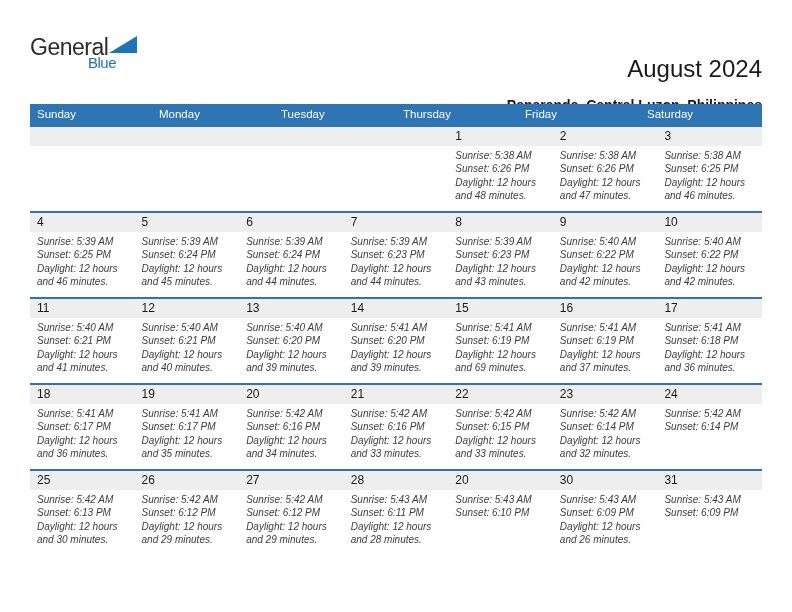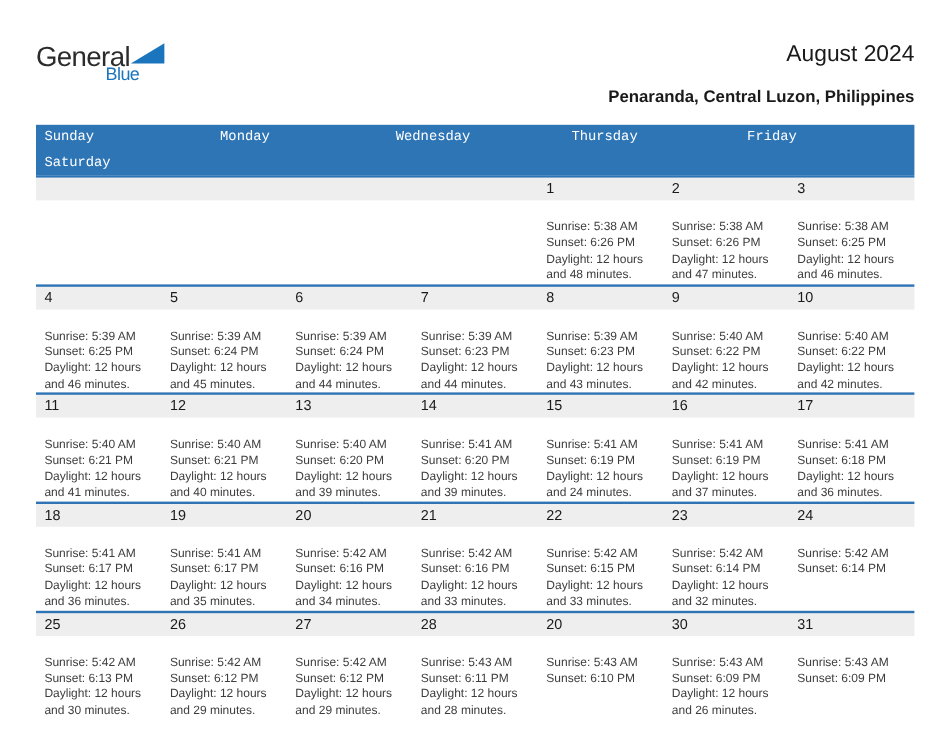--- a/index.html
+++ b/index.html
@@ -24,43 +24,42 @@
   .logo-general{font-size:23px;color:#2b2b2b;letter-spacing:-0.5px;line-height:1;}
   .logo-triangle{
     width:0;height:0;
     border-left:28px solid transparent;
     border-bottom:17px solid var(--logo-blue);
     margin-left:1px;margin-bottom:2px;
   }
   .logo-blue-text{font-size:15px;color:var(--logo-blue);letter-spacing:-0.5px;line-height:1;margin-top:-4px;padding-left:58px;}
   
   .title-block{position:absolute;right:30px;top:36px;text-align:right;}
-  .page-title{font-size:19px;color:var(--text-dark);line-height:1.1;}
+  .page-title{font-size:24px;color:var(--text-dark);line-height:1.1;margin-top:20px;}
   .page-subtitle{font-size:14px;font-weight:bold;color:var(--text-dark);margin-top:15px;}
   
   .calendar{position:absolute;left:30px;top:104px;width:732px;}
   .weekday-row{
-    display:grid;grid-template-columns:repeat(5,1fr);
+    display:grid;grid-template-columns:repeat(6,1fr);
     background:var(--header-blue);
-    font-family:Liberation Mono, monospace;
   }
   .weekday-cell{
     color:#ffffff;font-size:11.5px;line-height:21px;height:21px;
     padding-left:7px;overflow:hidden;white-space:nowrap;
   }
   .week-row{
     display:grid;grid-template-columns:repeat(7,1fr);
     border-top:2px solid var(--row-line-blue);
     min-height:86px;
     background:linear-gradient(var(--band-gray),var(--band-gray)) no-repeat 0 0;
     background-size:100% 19px;
   }
   .day-cell{padding:0 5px 0 7px;}
   .day-number{font-size:12px;color:var(--text-dark);height:19px;line-height:19px;}
-  .day-details{margin-top:16px;font-size:10px;line-height:13.4px;color:var(--detail-gray);}
+  .day-details{margin-top:3px;font-size:10px;line-height:13.4px;color:var(--detail-gray);font-style:italic;}
 </style>
 </head>
 <body>
 
 <div class="logo">
   <div class="logo-row1">
     <span class="logo-general">General</span>
     <span class="logo-triangle"></span>
   </div>
   <div class="logo-blue-text">Blue</div>
@@ -68,21 +67,21 @@
 
 <div class="title-block">
   <div class="page-title">August 2024</div>
   <div class="page-subtitle">Penaranda, Central Luzon, Philippines</div>
 </div>
 
 <div class="calendar">
   <div class="weekday-row">
       <div class="weekday-cell">Sunday</div>
       <div class="weekday-cell">Monday</div>
-      <div class="weekday-cell">Wednesday</div>
+      <div class="weekday-cell">Tuesday</div>
       <div class="weekday-cell">Thursday</div>
       <div class="weekday-cell">Friday</div>
       <div class="weekday-cell">Saturday</div>
     </div>
   <div>
       <div class="week-row">
         <div class="day-cell"></div>
         <div class="day-cell"></div>
         <div class="day-cell"></div>
         <div class="day-cell"></div>
@@ -200,21 +199,21 @@
             <div>Sunrise: 5:41 AM</div>
             <div>Sunset: 6:20 PM</div>
             <div>Daylight: 12 hours and 39 minutes.</div>
           </div>
         </div>
         <div class="day-cell">
           <div class="day-number">15</div>
           <div class="day-details">
             <div>Sunrise: 5:41 AM</div>
             <div>Sunset: 6:19 PM</div>
-            <div>Daylight: 12 hours and 24 minutes.</div>
+            <div>Daylight: 12 hours and 69 minutes.</div>
           </div>
         </div>
         <div class="day-cell">
           <div class="day-number">16</div>
           <div class="day-details">
             <div>Sunrise: 5:41 AM</div>
             <div>Sunset: 6:19 PM</div>
             <div>Daylight: 12 hours and 37 minutes.</div>
           </div>
         </div>

